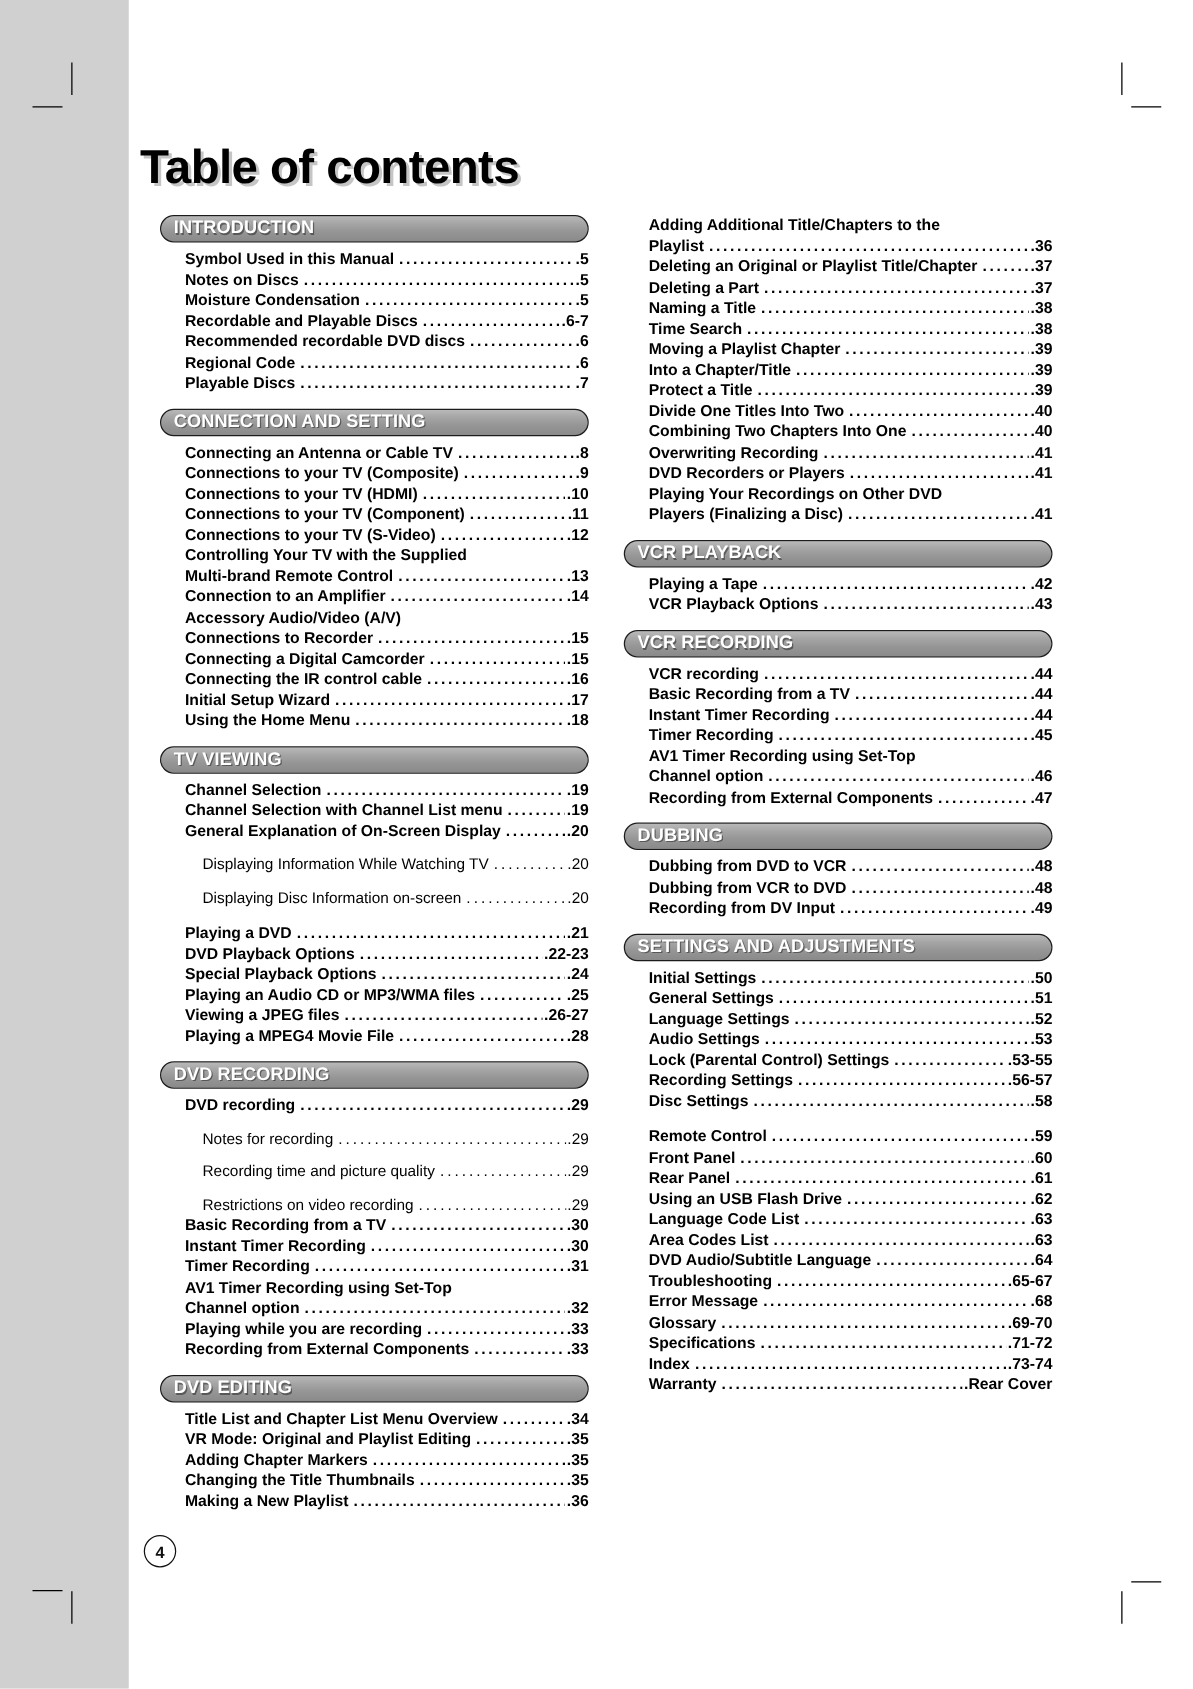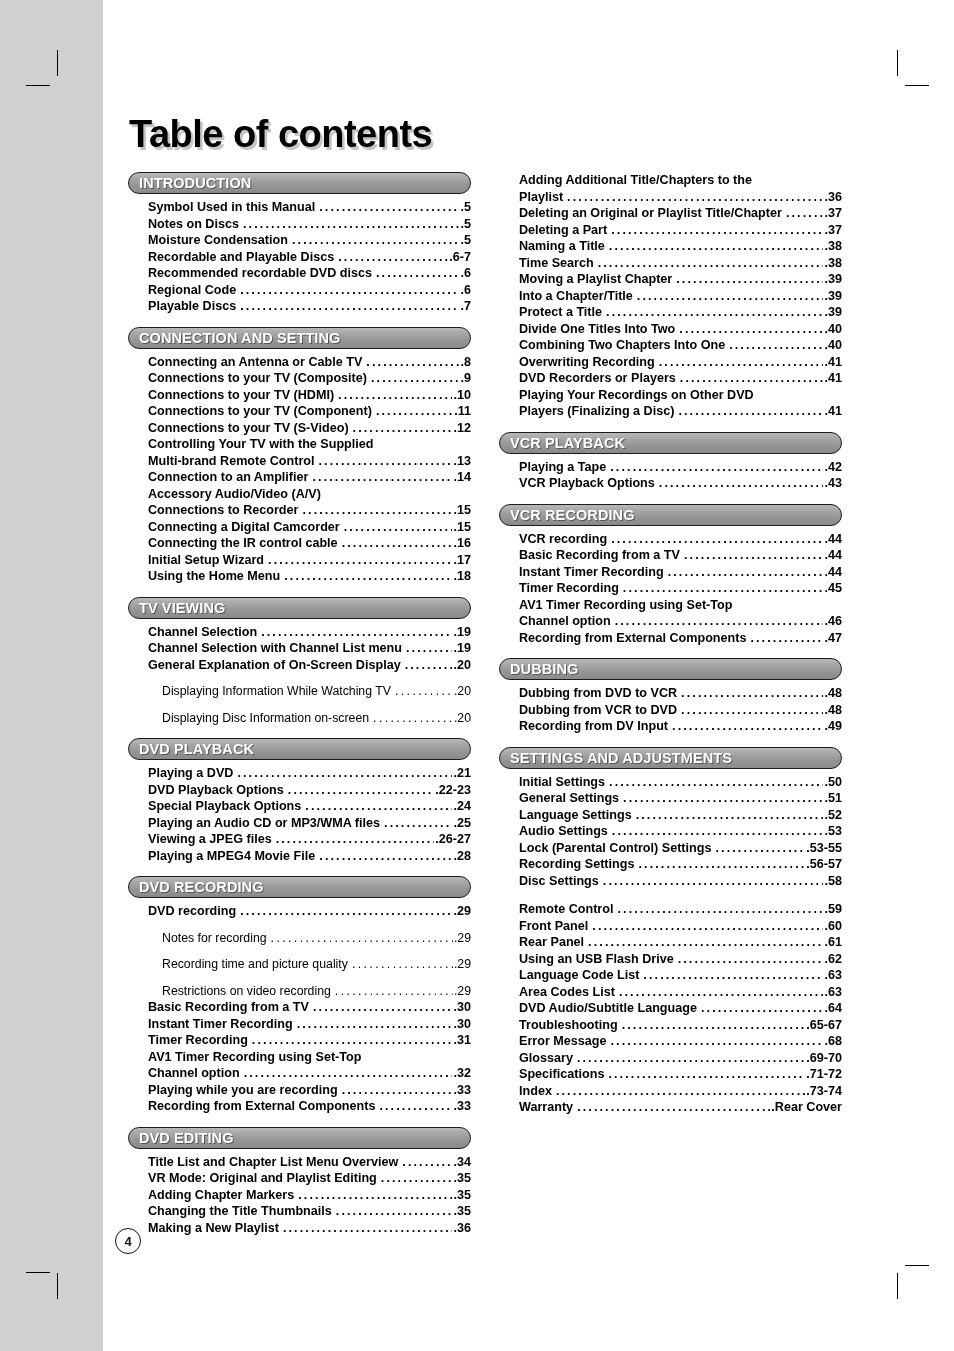--- a/index.html
+++ b/index.html
@@ -39,21 +39,21 @@
     justify-content: center;
     font-size: 13px;
     font-weight: bold;
     color: #111;
     line-height: 1;
   }
 
   
   .page-title {
     position: absolute;
-    left: 129px;
+    left: 112px;
     top: 113px;
     font-size: 38px;
     font-weight: bold;
     letter-spacing: -0.5px;
     color: #000;
     text-shadow: 2.5px 2.5px 0 rgba(150,150,150,0.55);
   }
 
   
   .columns {
@@ -282,23 +282,20 @@
             <span class="e-page">20</span>
           </div>
           <div class="entry sub">
             <span class="e-label">Displaying Disc Information on-screen</span>
             <span class="e-dots">..........................................................................................</span>
             <span class="e-page">20</span>
           </div>
         </div>
       </div>
       <div class="sec-block">
-        <div class="sec-bar">
-          <span class="sec-bar-label">DVD PLAYBACK</span>
-        </div>
         <div class="entries">
           <div class="entry">
             <span class="e-label">Playing a DVD</span>
             <span class="e-dots">..........................................................................................</span>
             <span class="e-page">21</span>
           </div>
           <div class="entry">
             <span class="e-label">DVD Playback Options</span>
             <span class="e-dots">..........................................................................................</span>
             <span class="e-page">22-23</span>

